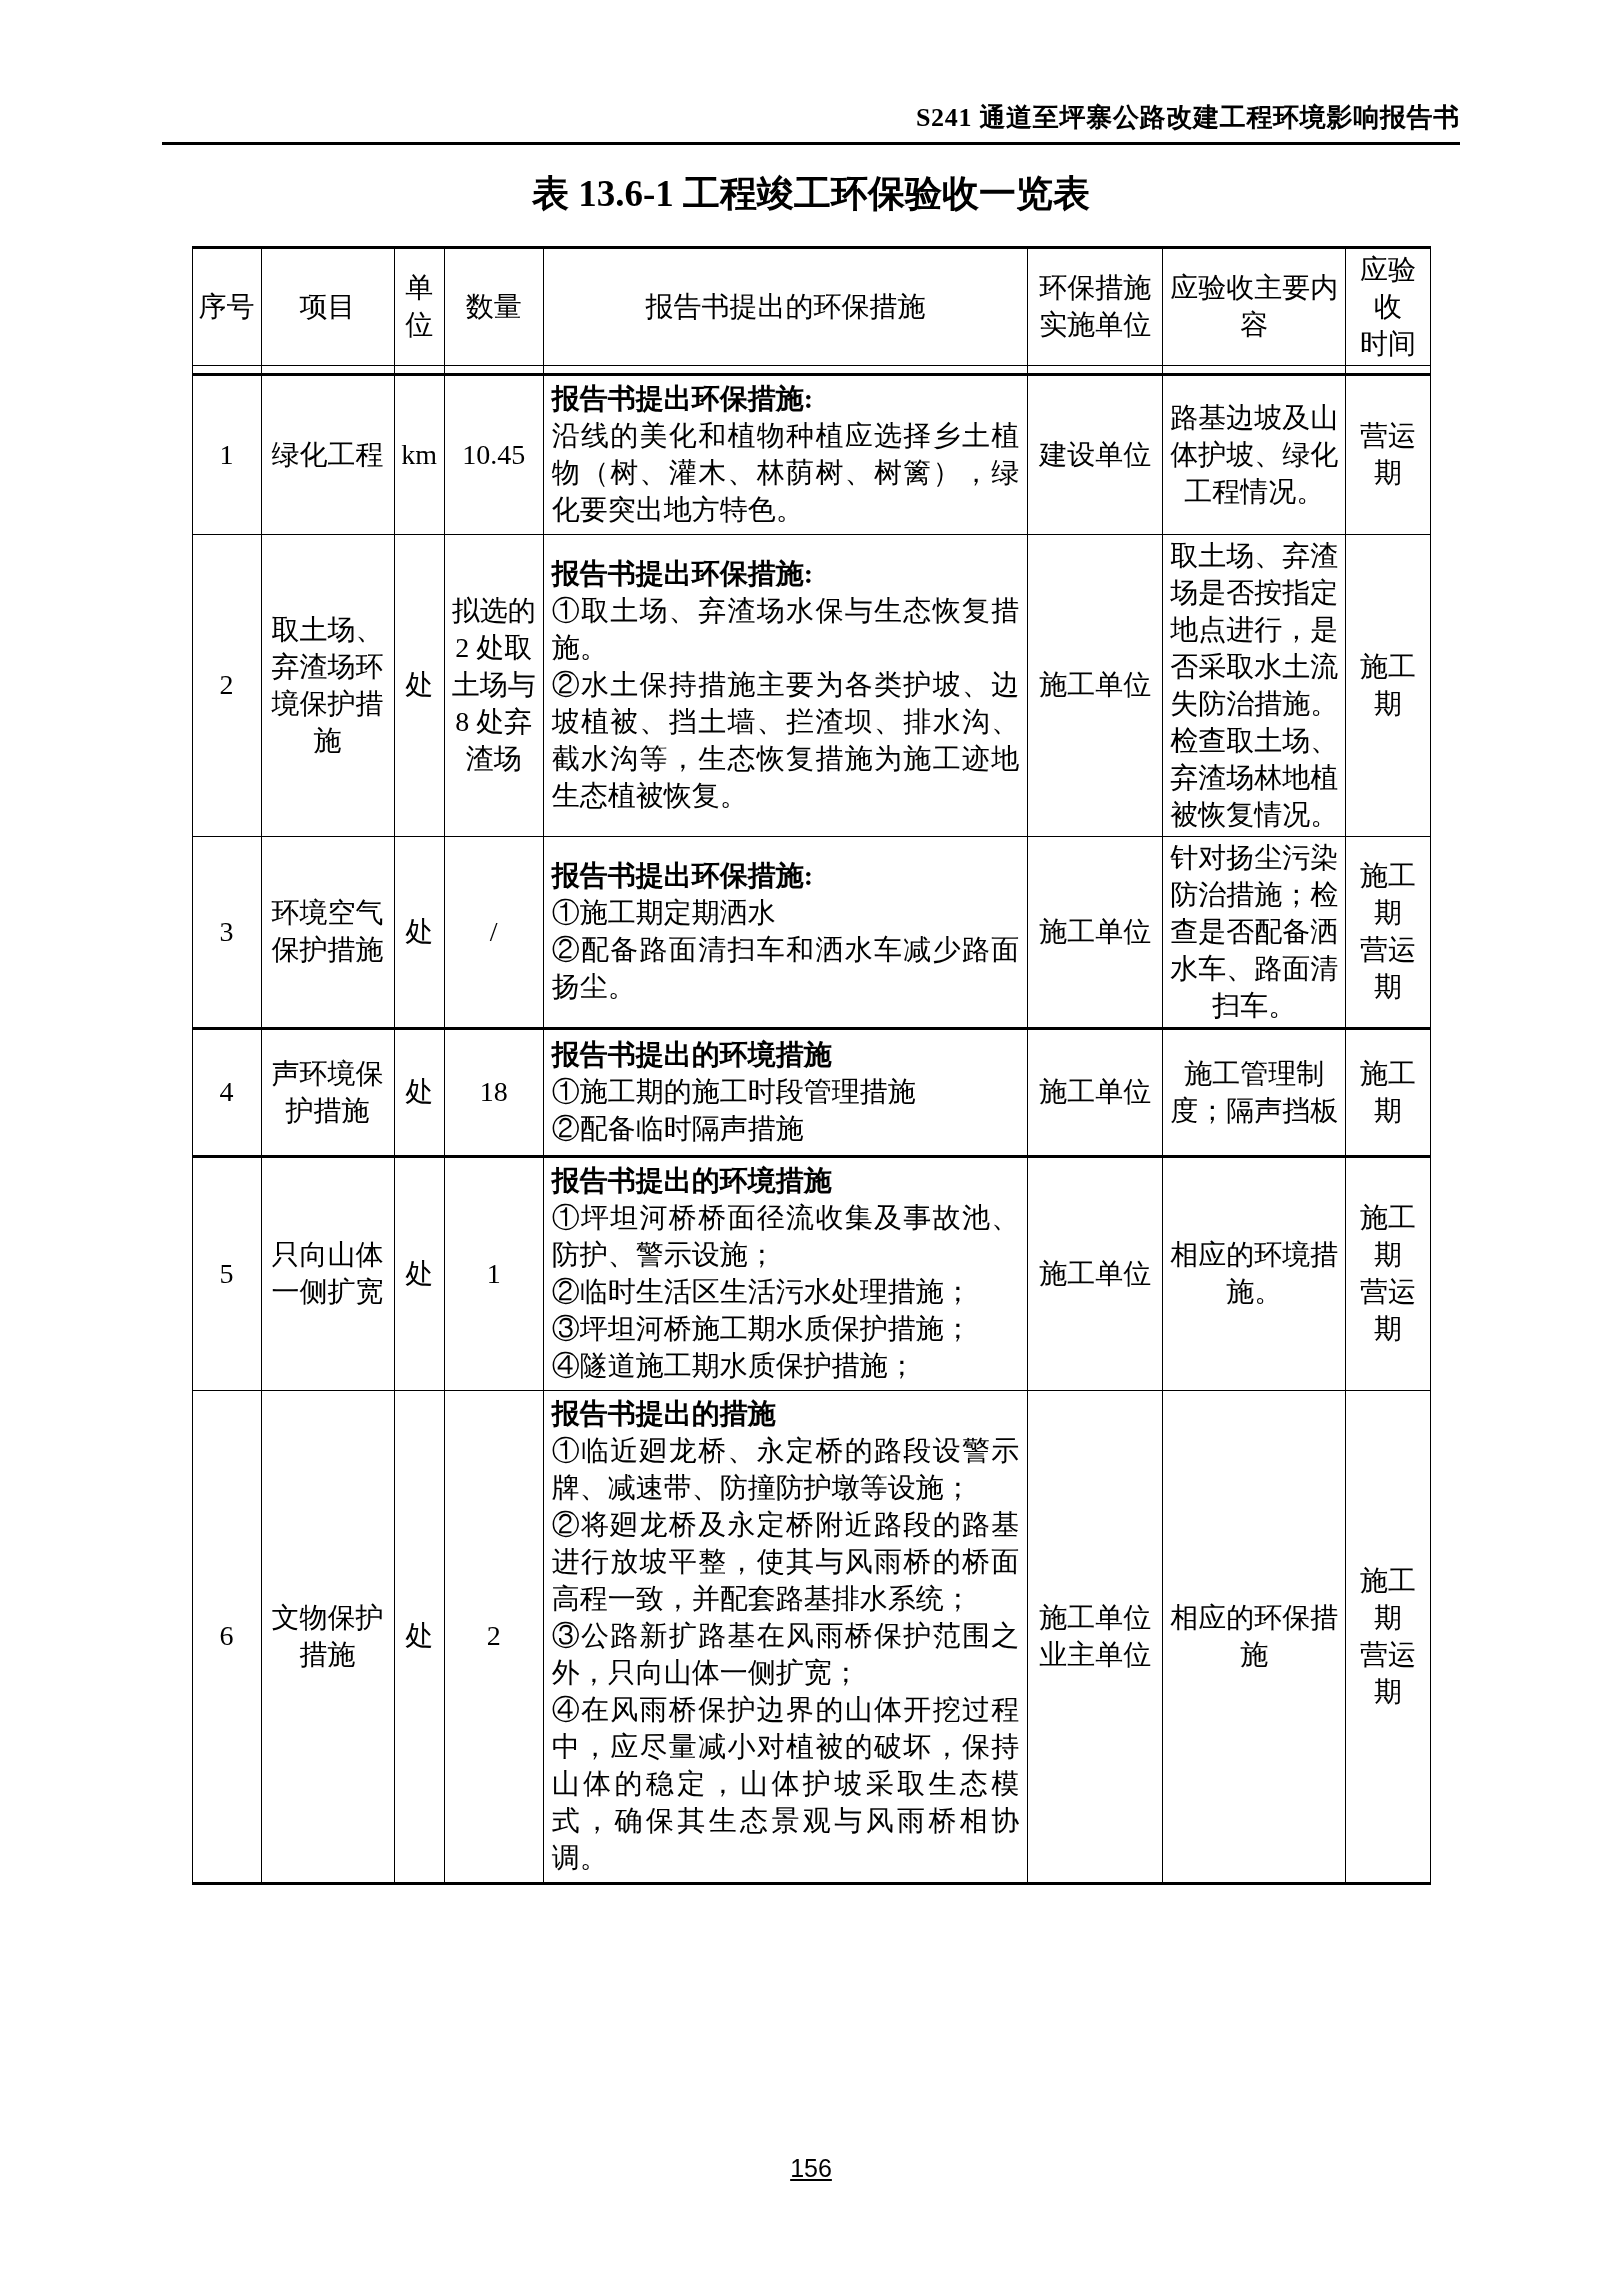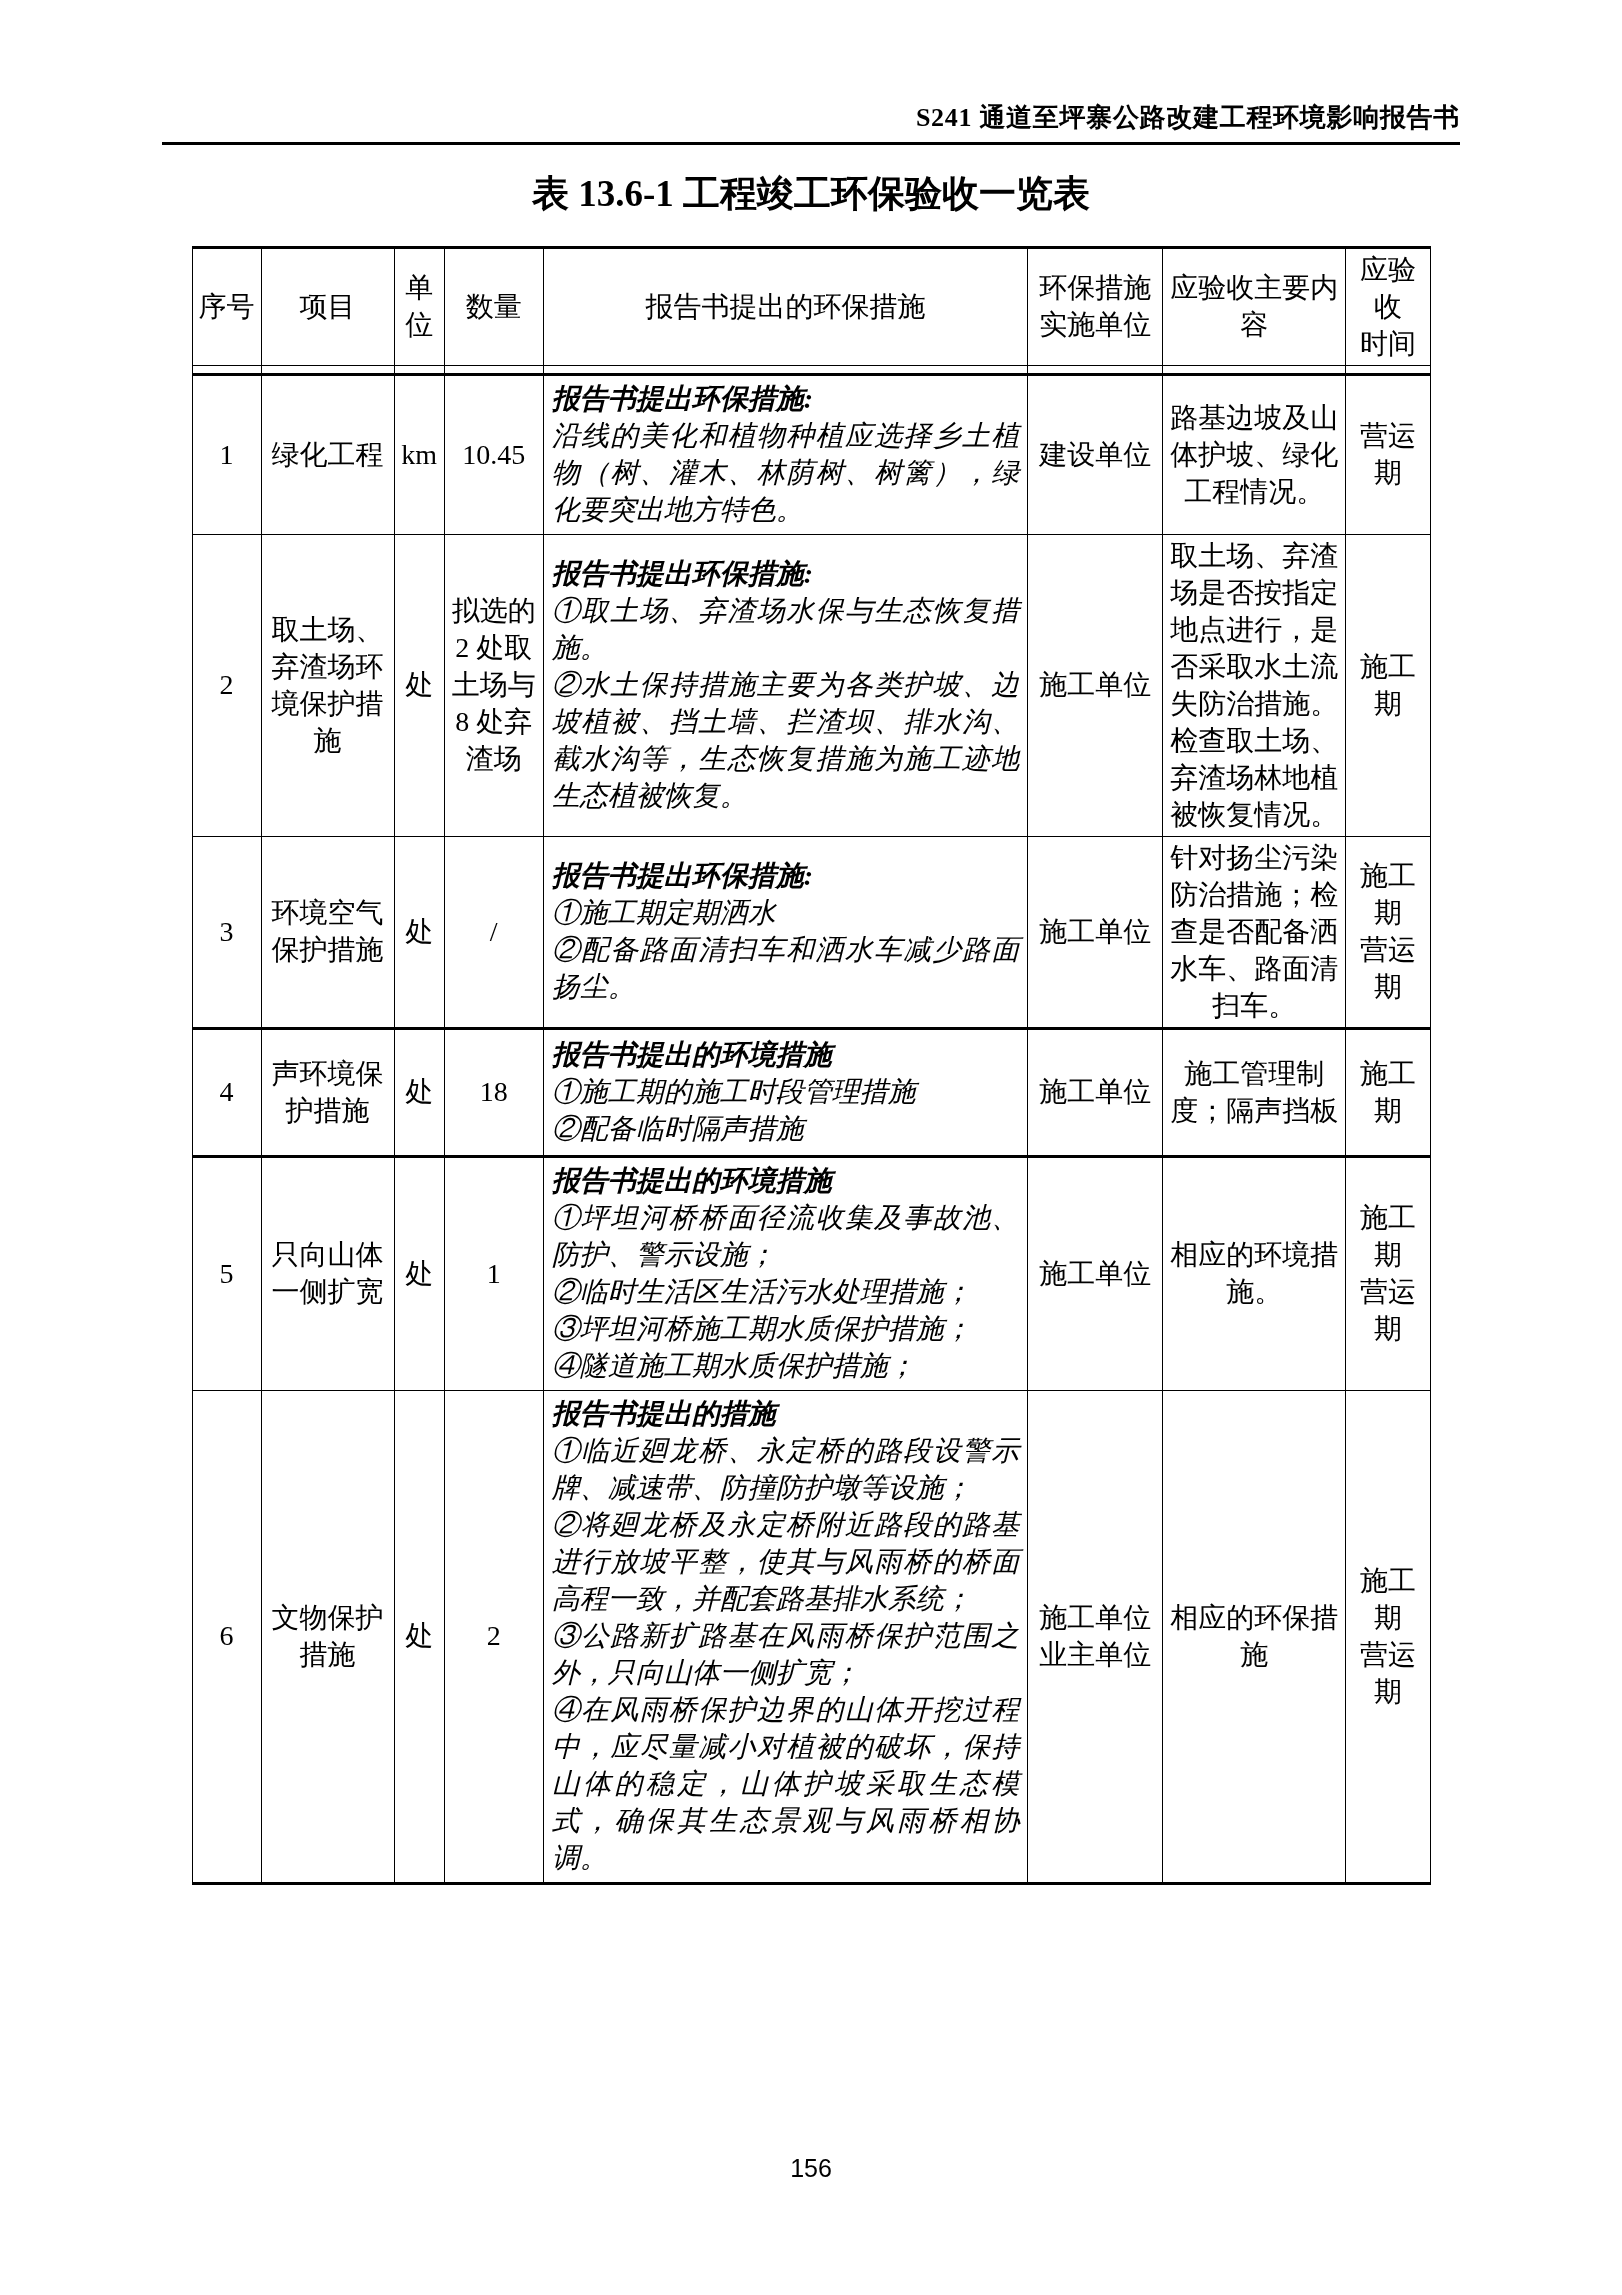--- a/index.html
+++ b/index.html
@@ -44,32 +44,32 @@
     word-break: break-all;
   }
   thead th { border-top-width: 3.9px; }
   tr.sep td { padding: 0; height: 9.2px; border-bottom-width: 3.9px; }
   tr.thick-bottom td { border-bottom-width: 3.9px; }
   .pre { white-space: pre-line; }
   td.measures-cell {
     text-align: left;
     text-align: justify;
     padding: 5.2px 7.9px;
-    font-style: italic;
   }
   .m-title { font-weight: bold; }
   .m-body { white-space: pre-line; }
   .page-footer {
     position: absolute;
     top: 2154px;
     left: 0;
     width: 100%;
     text-align: center;
     font-size: 25px;
     font-family: "Liberation Sans", sans-serif;
+    text-decoration: underline;
   }
 </style>
 </head>
 <body>
 
 <div class="page-header">
   <span>S241 通道至坪寨公路改建工程环境影响报告书</span>
 </div>
 
 <div class="doc-title">表 13.6-1 工程竣工环保验收一览表</div>

